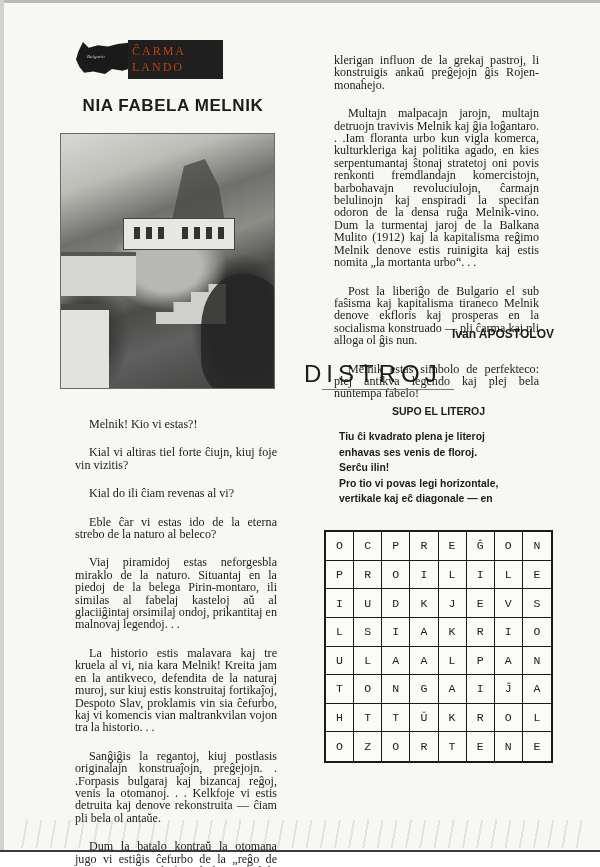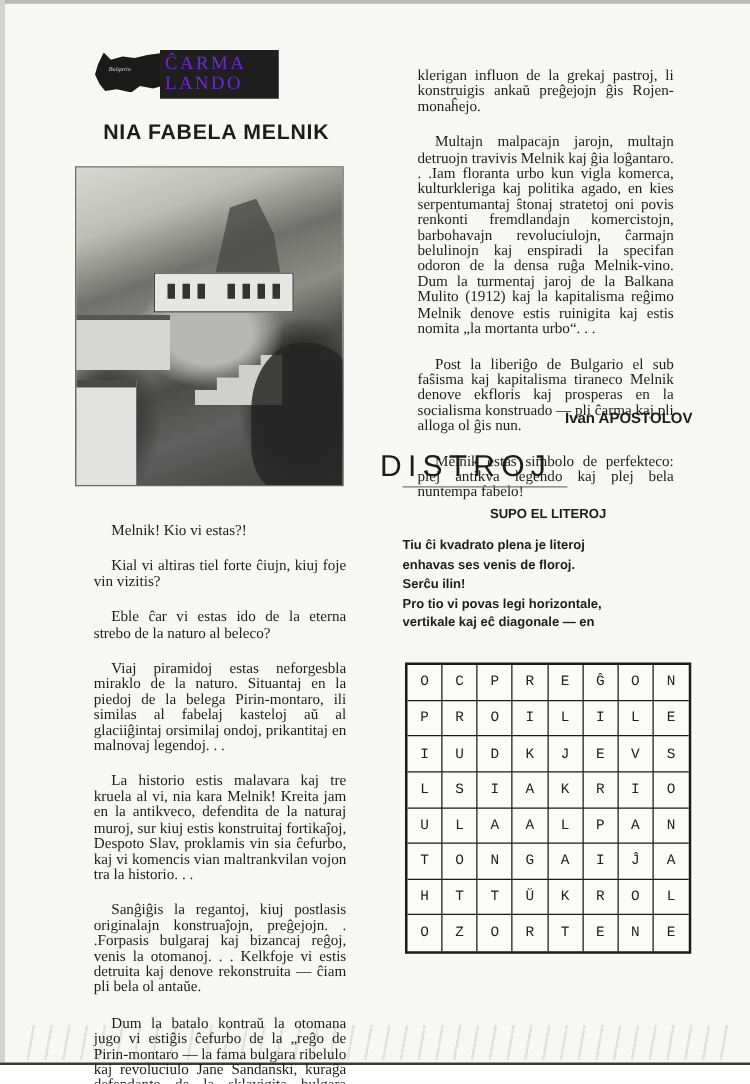--- a/index.html
+++ b/index.html
@@ -25,21 +25,21 @@
     clip-path: polygon(4% 30%, 12% 0%, 22% 18%, 38% 10%, 55% 14%, 72% 6%, 90% 2%, 100% 20%, 96% 50%, 100% 80%, 80% 90%, 62% 84%, 50% 100%, 30% 92%, 14% 96%, 6% 78%, 0% 55%);
   }
   .logo-map-label {
     position: absolute; left: 11px; top: 14px; font-size: 5px; color: #cfcfcf; font-style: italic;
     font-family: "Liberation Serif", serif;
   }
   .logo-box {
     position: absolute; left: 52px; top: 0; width: 95px; height: 39px; background: #1f1f1f;
   }
   .logo-text {
-    position: absolute; left: 56px; top: 3px; color: #6d28d9; font-size: 15px; letter-spacing: 2px;
+    position: absolute; left: 56px; top: 3px; color: #c2410c; font-size: 12px; letter-spacing: 2px;
     line-height: 16px; font-family: "Liberation Serif", serif;
   }
 
   .article-title {
     position: absolute; left: 56px; top: 96px; width: 234px; text-align: center;
     font-family: "Liberation Sans", sans-serif; font-weight: bold; font-size: 17px; letter-spacing: 0.6px;
   }
 
   
   .photo {
@@ -78,21 +78,21 @@
   }
   .distroj-rule { position: absolute; left: 322px; top: 389px; width: 132px; height: 1px; background: #777; }
   .puzzle-title {
     position: absolute; left: 320px; top: 405px; width: 237px; text-align: center;
     font-family: "Liberation Sans", sans-serif; font-weight: bold; font-size: 10.5px;
   }
   .puzzle-instructions {
     position: absolute; left: 322px; top: 429px; width: 240px;
     font-family: "Liberation Sans", sans-serif; font-weight: bold; font-size: 10.4px; line-height: 15.6px;
   }
-  .puzzle-instructions div { white-space: nowrap; }
+  .puzzle-instructions div { white-space: nowrap; margin-left: 17px; }
 
   .grid {
     position: absolute; left: 324px; top: 530px; width: 229px; height: 233px;
     display: grid; grid-template-columns: repeat(8, 1fr); grid-template-rows: repeat(8, 1fr);
     border: 2px solid #1a1a1a; box-sizing: border-box; background: #fbfbf8;
   }
   .cell {
     border-right: 1.5px solid #1a1a1a; border-bottom: 1.5px solid #1a1a1a;
     display: flex; align-items: center; justify-content: center;
     font-family: "Liberation Mono", monospace; font-size: 11.5px; color: #222;
@@ -133,20 +133,21 @@
   </div>
   <div class="house2"></div>
   <div class="house3"></div>
   <div class="steps"></div>
   <div class="tree"></div>
 </div>
 
 <div class="col-text left-col">
   <p>Melnik! Kio vi estas?!</p>
   <p>Kial vi altiras tiel forte ĉiujn, kiuj foje vin vizitis?</p>
+  <p>Kial do ili ĉiam revenas al vi?</p>
   <p>Eble ĉar vi estas ido de la eterna strebo de la naturo al beleco?</p>
   <p>Viaj piramidoj estas neforgesbla miraklo de la naturo. Situantaj en la piedoj de la belega Pirin-montaro, ili similas al fabelaj kasteloj aŭ al glaciiĝintaj orsimilaj ondoj, prikantitaj en malnovaj legendoj. . .</p>
   <p>La historio estis malavara kaj tre kruela al vi, nia kara Melnik! Kreita jam en la antikveco, defendita de la naturaj muroj, sur kiuj estis konstruitaj fortikaĵoj, Despoto Slav, proklamis vin sia ĉefurbo, kaj vi komencis vian maltrankvilan vojon tra la historio. . .</p>
   <p>Sanĝiĝis la regantoj, kiuj postlasis originalajn konstruaĵojn, preĝejojn. . .Forpasis bulgaraj kaj bizancaj reĝoj, venis la otomanoj. . . Kelkfoje vi estis detruita kaj denove rekonstruita — ĉiam pli bela ol antaŭe.</p>
   <p>Dum la batalo kontraŭ la otomana jugo vi estiĝis ĉefurbo de la „reĝo de Pirin-montaro — la fama bulgara ribelulo kaj revoluciulo Jane Sandanski, kuraĝa defendanto de la sklavigita bulgara loĝantaro. Por konservi la bulgaran nacian spiriton kaj kulturon, Jane konstruigis lernejojn, en kiuj oni instruis bulgarlingve; por ĉesigi la religian kaj kultur-</p>
 </div>
 
 <div class="col-text right-col">
   <p class="cont">klerigan influon de la grekaj pastroj, li konstruigis ankaŭ preĝejojn ĝis Rojen-monaĥejo.</p>
   <p>Multajn malpacajn jarojn, multajn detruojn travivis Melnik kaj ĝia loĝantaro. . .Iam floranta urbo kun vigla komerca, kulturkleriga kaj politika agado, en kies serpentumantaj ŝtonaj stratetoj oni povis renkonti fremdlandajn komercistojn, barbohavajn revoluciulojn, ĉarmajn belulinojn kaj enspiradi la specifan odoron de la densa ruĝa Melnik-vino. Dum la turmentaj jaroj de la Balkana Mulito (1912) kaj la kapitalisma reĝimo Melnik denove estis ruinigita kaj estis nomita „la mortanta urbo“. . .</p>

